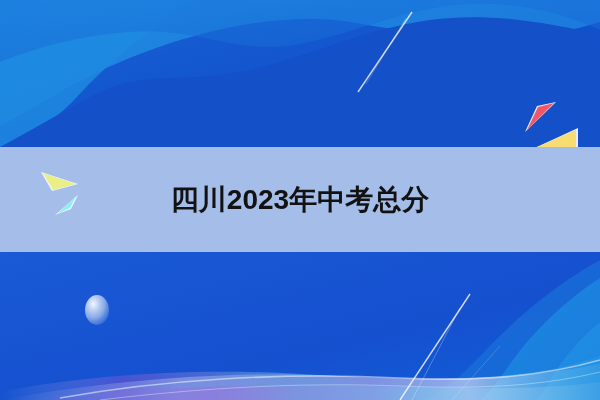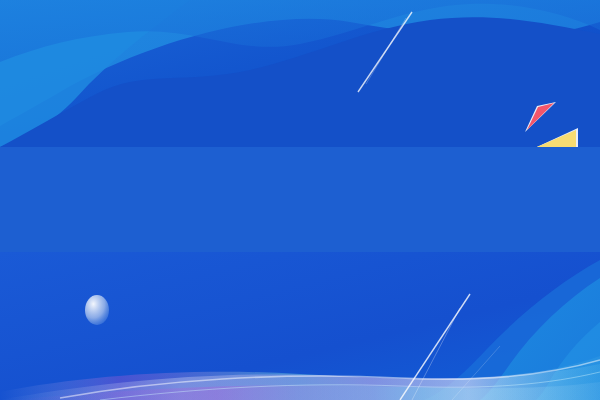--- a/index.html
+++ b/index.html
@@ -128,20 +128,35 @@
         <path d="M554,103 L527,130 L538,107 Z" fill="#f2566b"></path>
       </g>
 
       <g>
         <path d="M578,128 L526,152 L578,152 Z" fill="#ffffff" opacity="0.9"></path>
         <path d="M576,130 L530,150 L576,150 Z" fill="#f7dc72"></path>
       </g>
     </svg>
   </div>
 
+  <div class="mid-band">
+    <svg width="600" height="105" viewBox="0 0 600 105">
+
+      <g>
+        <path d="M41,25 L78,37 L52,44 Z" fill="#ffffff" opacity="0.85"></path>
+        <path d="M43,26 L76,37 L53,43 Z" fill="#e9ef86"></path>
+      </g>
+
+      <g>
+        <path d="M78,48 L55,68 L71,62 Z" fill="#ffffff" opacity="0.85"></path>
+        <path d="M76,49 L57,67 L70,61 Z" fill="#8ef0f0"></path>
+      </g>
+    </svg>
+    <div class="title-text">四川2023年中考总分</div>
+  </div>
 
   <div class="bottom-section">
     <svg width="600" height="148" viewBox="0 0 600 148">
       <defs>
         <linearGradient id="botBase" x1="0" y1="0" x2="1" y2="1">
           <stop offset="0%" stop-color="#1a5ad6"></stop>
           <stop offset="60%" stop-color="#1550cf"></stop>
           <stop offset="100%" stop-color="#1160d8"></stop>
         </linearGradient>
         <radialGradient id="sphereGrad" cx="0.35" cy="0.3" r="0.85">

